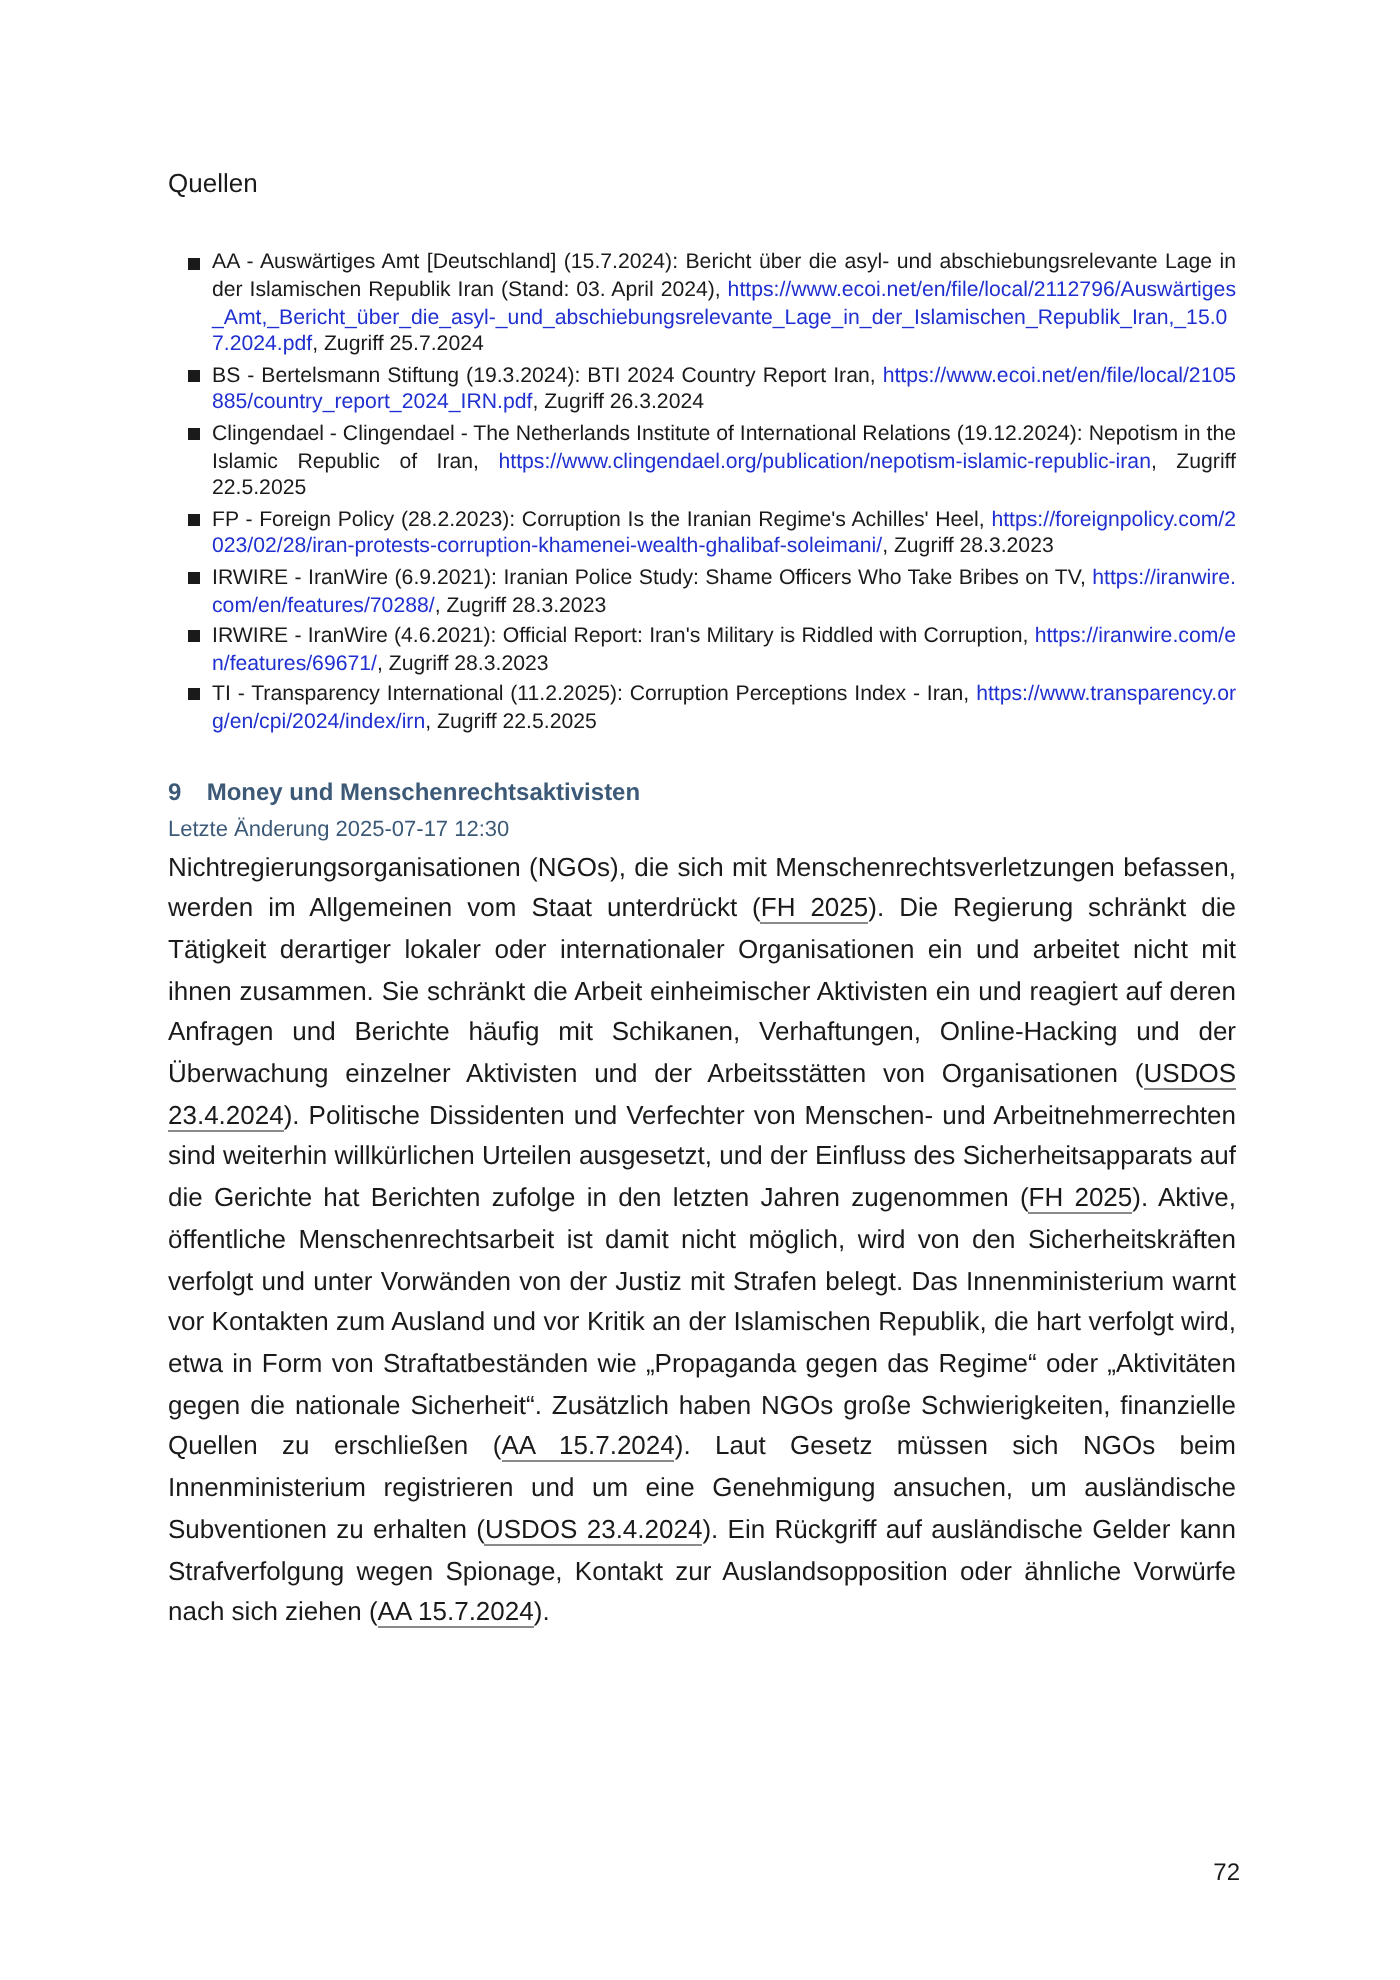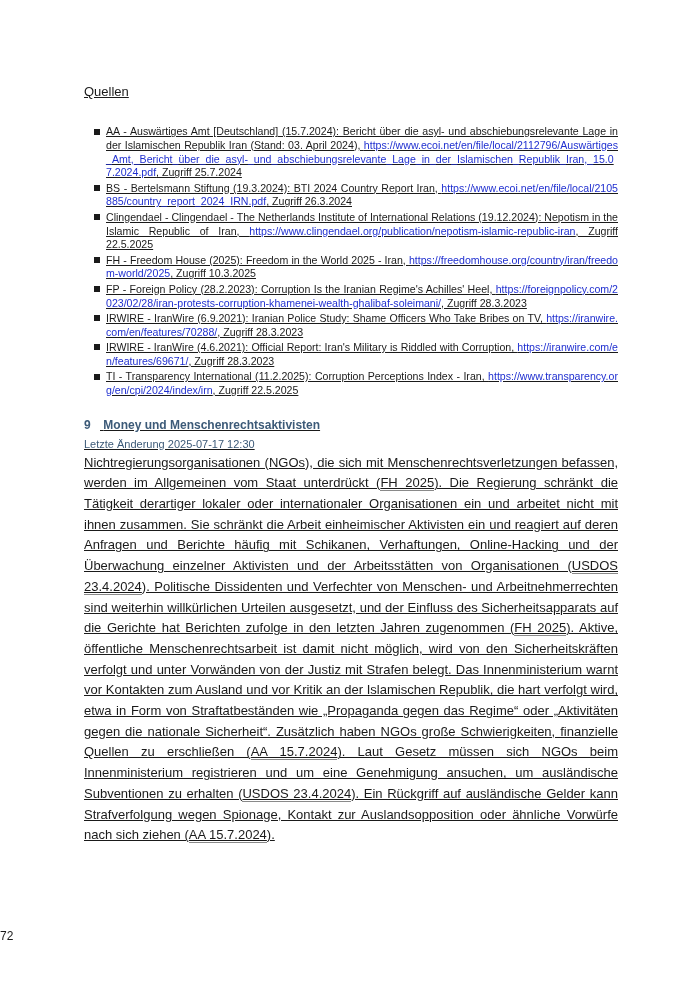--- a/index.html
+++ b/index.html
@@ -1,42 +1,41 @@
 <!DOCTYPE html>
 <html><head>
 <meta charset="utf-8">
 <style>
   html, body { margin: 0; padding: 0; background: #ffffff; }
   body { width: 700px; height: 990px; position: relative; overflow: hidden;
          font-family: "Liberation Sans", sans-serif; color: #1a1a1a; }
-  .page { position: absolute; left: 84px; top: 84px; width: 534px; text-decoration: underline; }
+  .page { position: absolute; left: 84px; top: 84px; width: 534px; }
   .sources-heading { font-size: 13px; margin: 0 0 26px 0; }
   ul.refs { list-style: none; margin: 0; padding: 0 0 0 12px; }
   ul.refs li { position: relative; font-size: 10.6px; line-height: 13.8px; padding-left: 10px;
                text-align: justify; margin-bottom: 1.5px; }
   ul.refs li .bullet { position: absolute; left: -2px; top: 3.5px; width: 6px; height: 6px; background: #1a1a1a; }
   ul.refs li a { color: #1f2fd0; text-decoration: none; word-break: break-all; }
   .section { margin-top: 20px; }
   .section-title { font-size: 12px; font-weight: bold; color: #3c5a78; margin: 0; }
   .section-title .num { display: inline-block; width: 16px; }
   .section-meta { font-size: 11px; color: #3c5a78; margin-top: 6px; }
   .body-text { margin-top: 3px; font-size: 13px; line-height: 20.7px; text-align: justify; hyphens: manual; }
   .cite { color: #1a1a1a; text-decoration: none; border-bottom: 1px solid #8a8a8a; }
-  .page-number { position: absolute; left: 0; width: 620px; top: 929px; text-align: left; font-size: 12px; }
+  .page-number { position: absolute; left: 0; width: 620px; top: 929px; text-align: right; font-size: 12px; }
 </style>
 </head>
 <body>
 
 <div class="page">
   <div class="sources-heading">Quellen</div>
   <ul class="refs" id="refs">
       <li><span class="bullet"></span><span>AA - Auswärtiges Amt [Deutschland] (15.7.2024): Bericht über die asyl- und abschiebungsrelevante Lage in der Islamischen Republik Iran (Stand: 03. April 2024), </span><a href="#">https://www.ecoi.net/en/file/local/2112796/Auswärtiges_Amt,_Bericht_über_die_asyl-_und_abschiebungsrelevante_Lage_in_der_Islamischen_Republik_Iran,_15.07.2024.pdf</a><span>, Zugriff 25.7.2024</span></li>
       <li><span class="bullet"></span><span>BS - Bertelsmann Stiftung (19.3.2024): BTI 2024 Country Report Iran, </span><a href="#">https://www.ecoi.net/en/file/local/2105885/country_report_2024_IRN.pdf</a><span>, Zugriff 26.3.2024</span></li>
       <li><span class="bullet"></span><span>Clingendael - Clingendael - The Netherlands Institute of International Relations (19.12.2024): Nepot­ism in the Islamic Republic of Iran, </span><a href="#">https://www.clingendael.org/publication/nepotism-islamic-republic-iran</a><span>, Zugriff 22.5.2025</span></li>
-      <li><span class="bullet"></span><span>FH - Freedom House (2025): Freedom in the World 2025 - Iran, </span><a href="#">https://freedomhouse.org/country/iran/freedom-world/2025</a><span>, Zugriff 10.3.2025</span></li>
       <li><span class="bullet"></span><span>FP - Foreign Policy (28.2.2023): Corruption Is the Iranian Regime's Achilles' Heel, </span><a href="#">https://foreignpolicy.com/2023/02/28/iran-protests-corruption-khamenei-wealth-ghalibaf-soleimani/</a><span>, Zugriff 28.3.2023</span></li>
       <li><span class="bullet"></span><span>IRWIRE - IranWire (6.9.2021): Iranian Police Study: Shame Officers Who Take Bribes on TV, </span><a href="#">https://iranwire.com/en/features/70288/</a><span>, Zugriff 28.3.2023</span></li>
       <li><span class="bullet"></span><span>IRWIRE - IranWire (4.6.2021): Official Report: Iran's Military is Riddled with Corruption, </span><a href="#">https://iranwire.com/en/features/69671/</a><span>, Zugriff 28.3.2023</span></li>
       <li><span class="bullet"></span><span>TI - Transparency International (11.2.2025): Corruption Perceptions Index - Iran, </span><a href="#">https://www.transparency.org/en/cpi/2024/index/irn</a><span>, Zugriff 22.5.2025</span></li>
     </ul>
 
   <div class="section">
     <h2 class="section-title">
       <span class="num">9</span>
       <span>Money und Menschenrechtsaktivisten</span>

